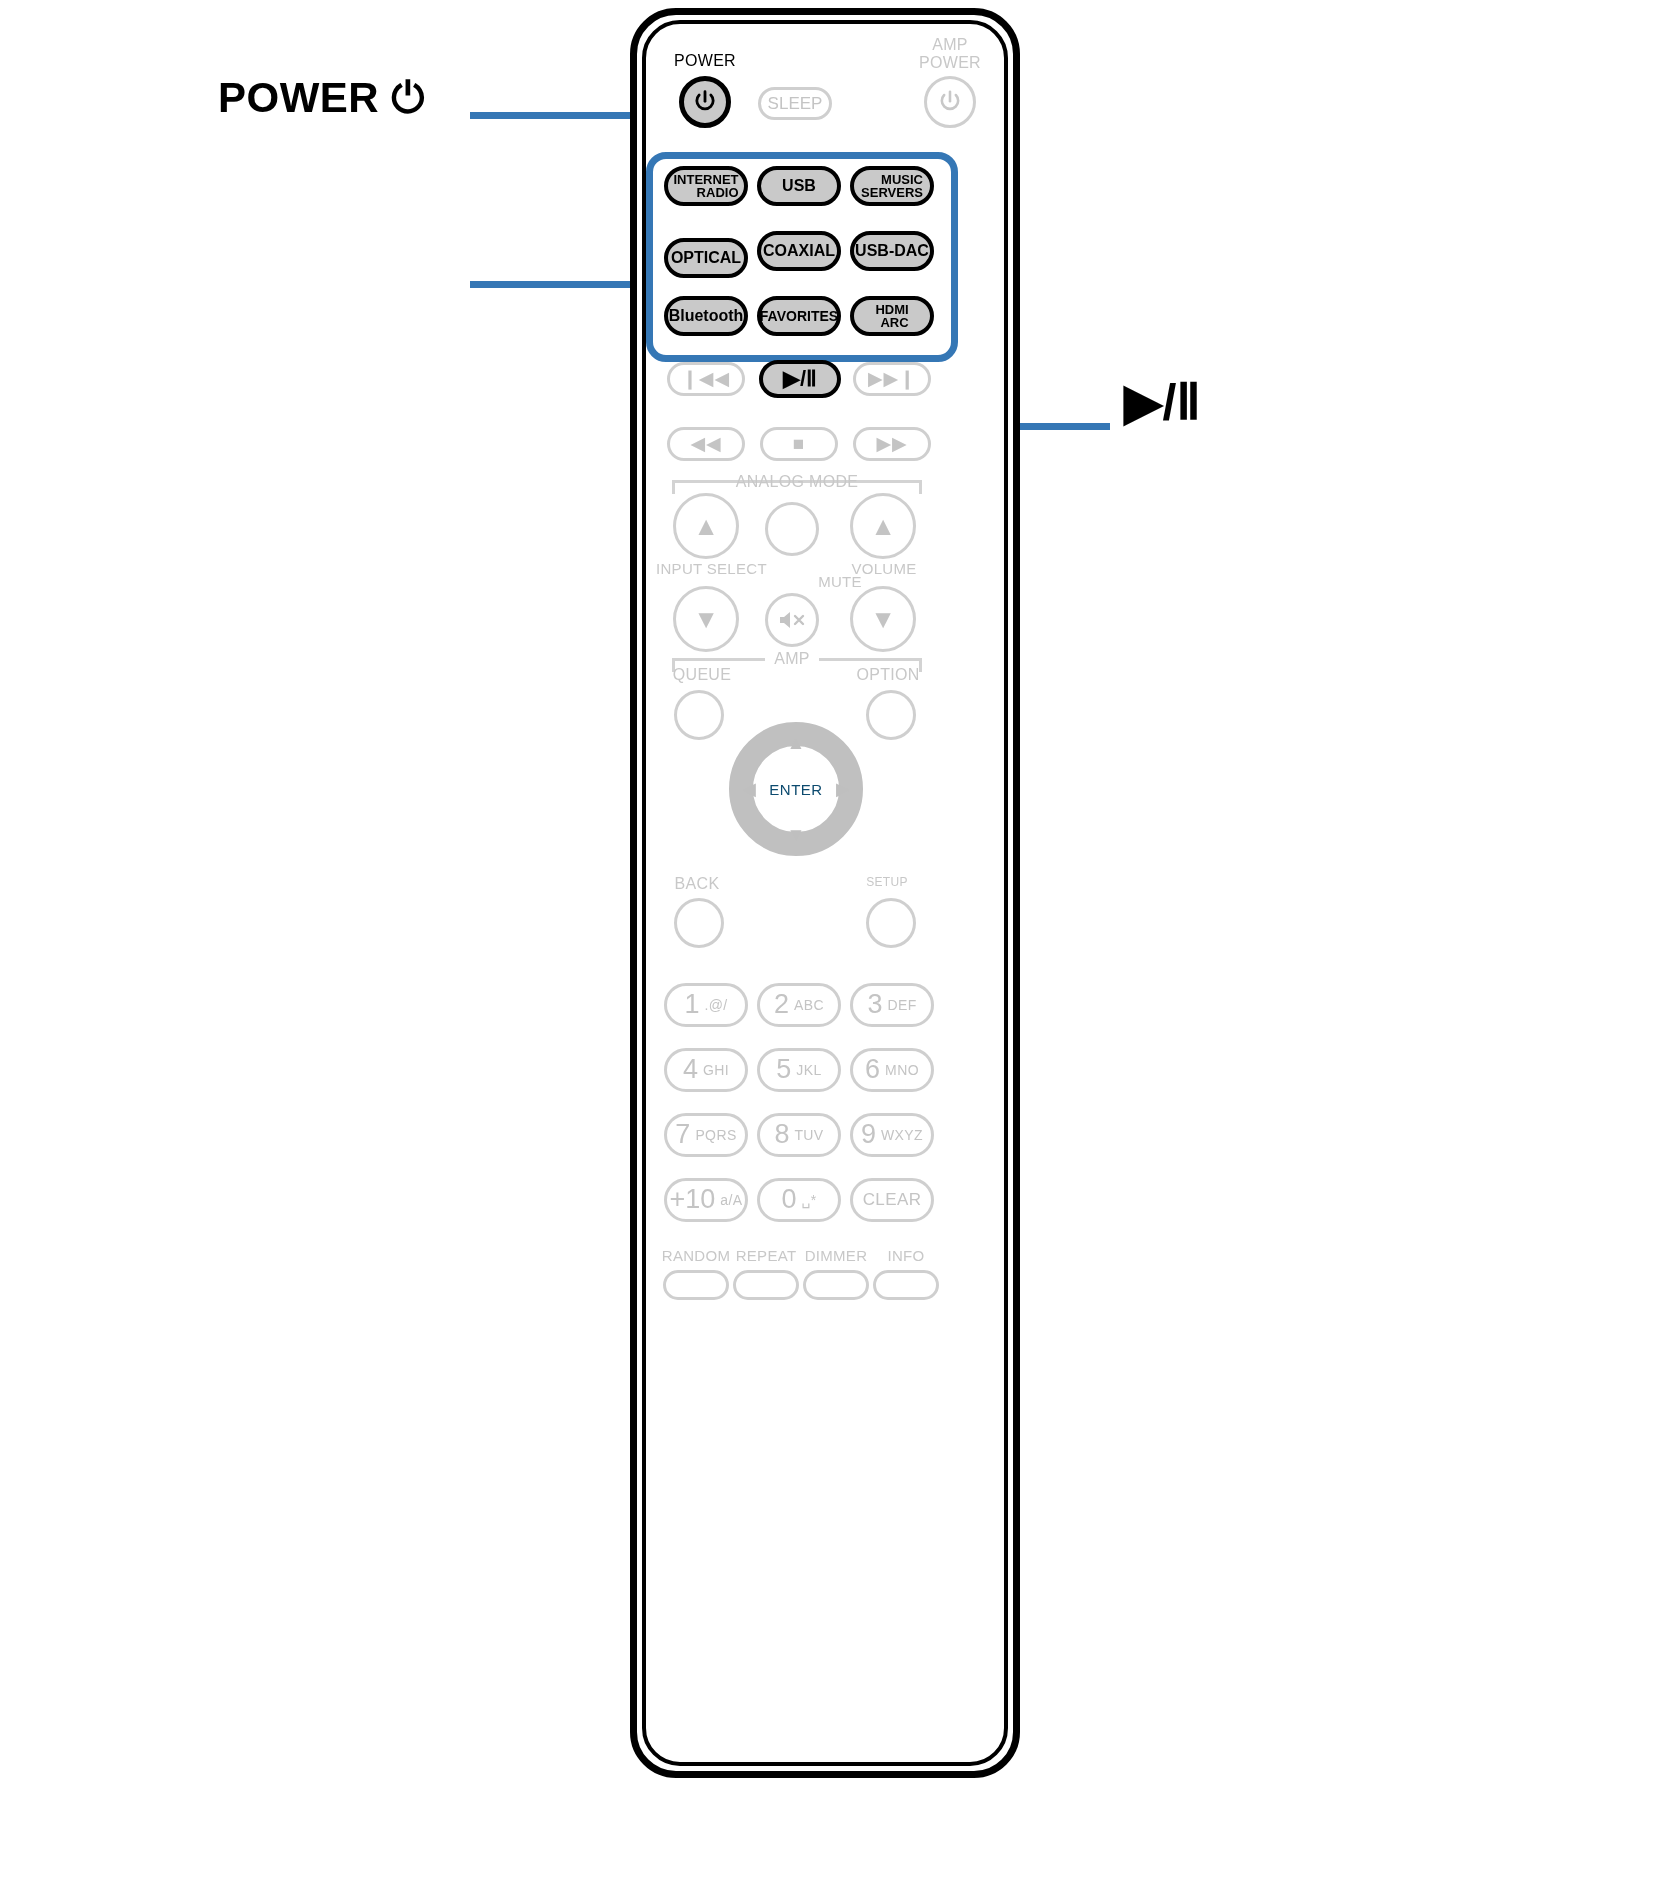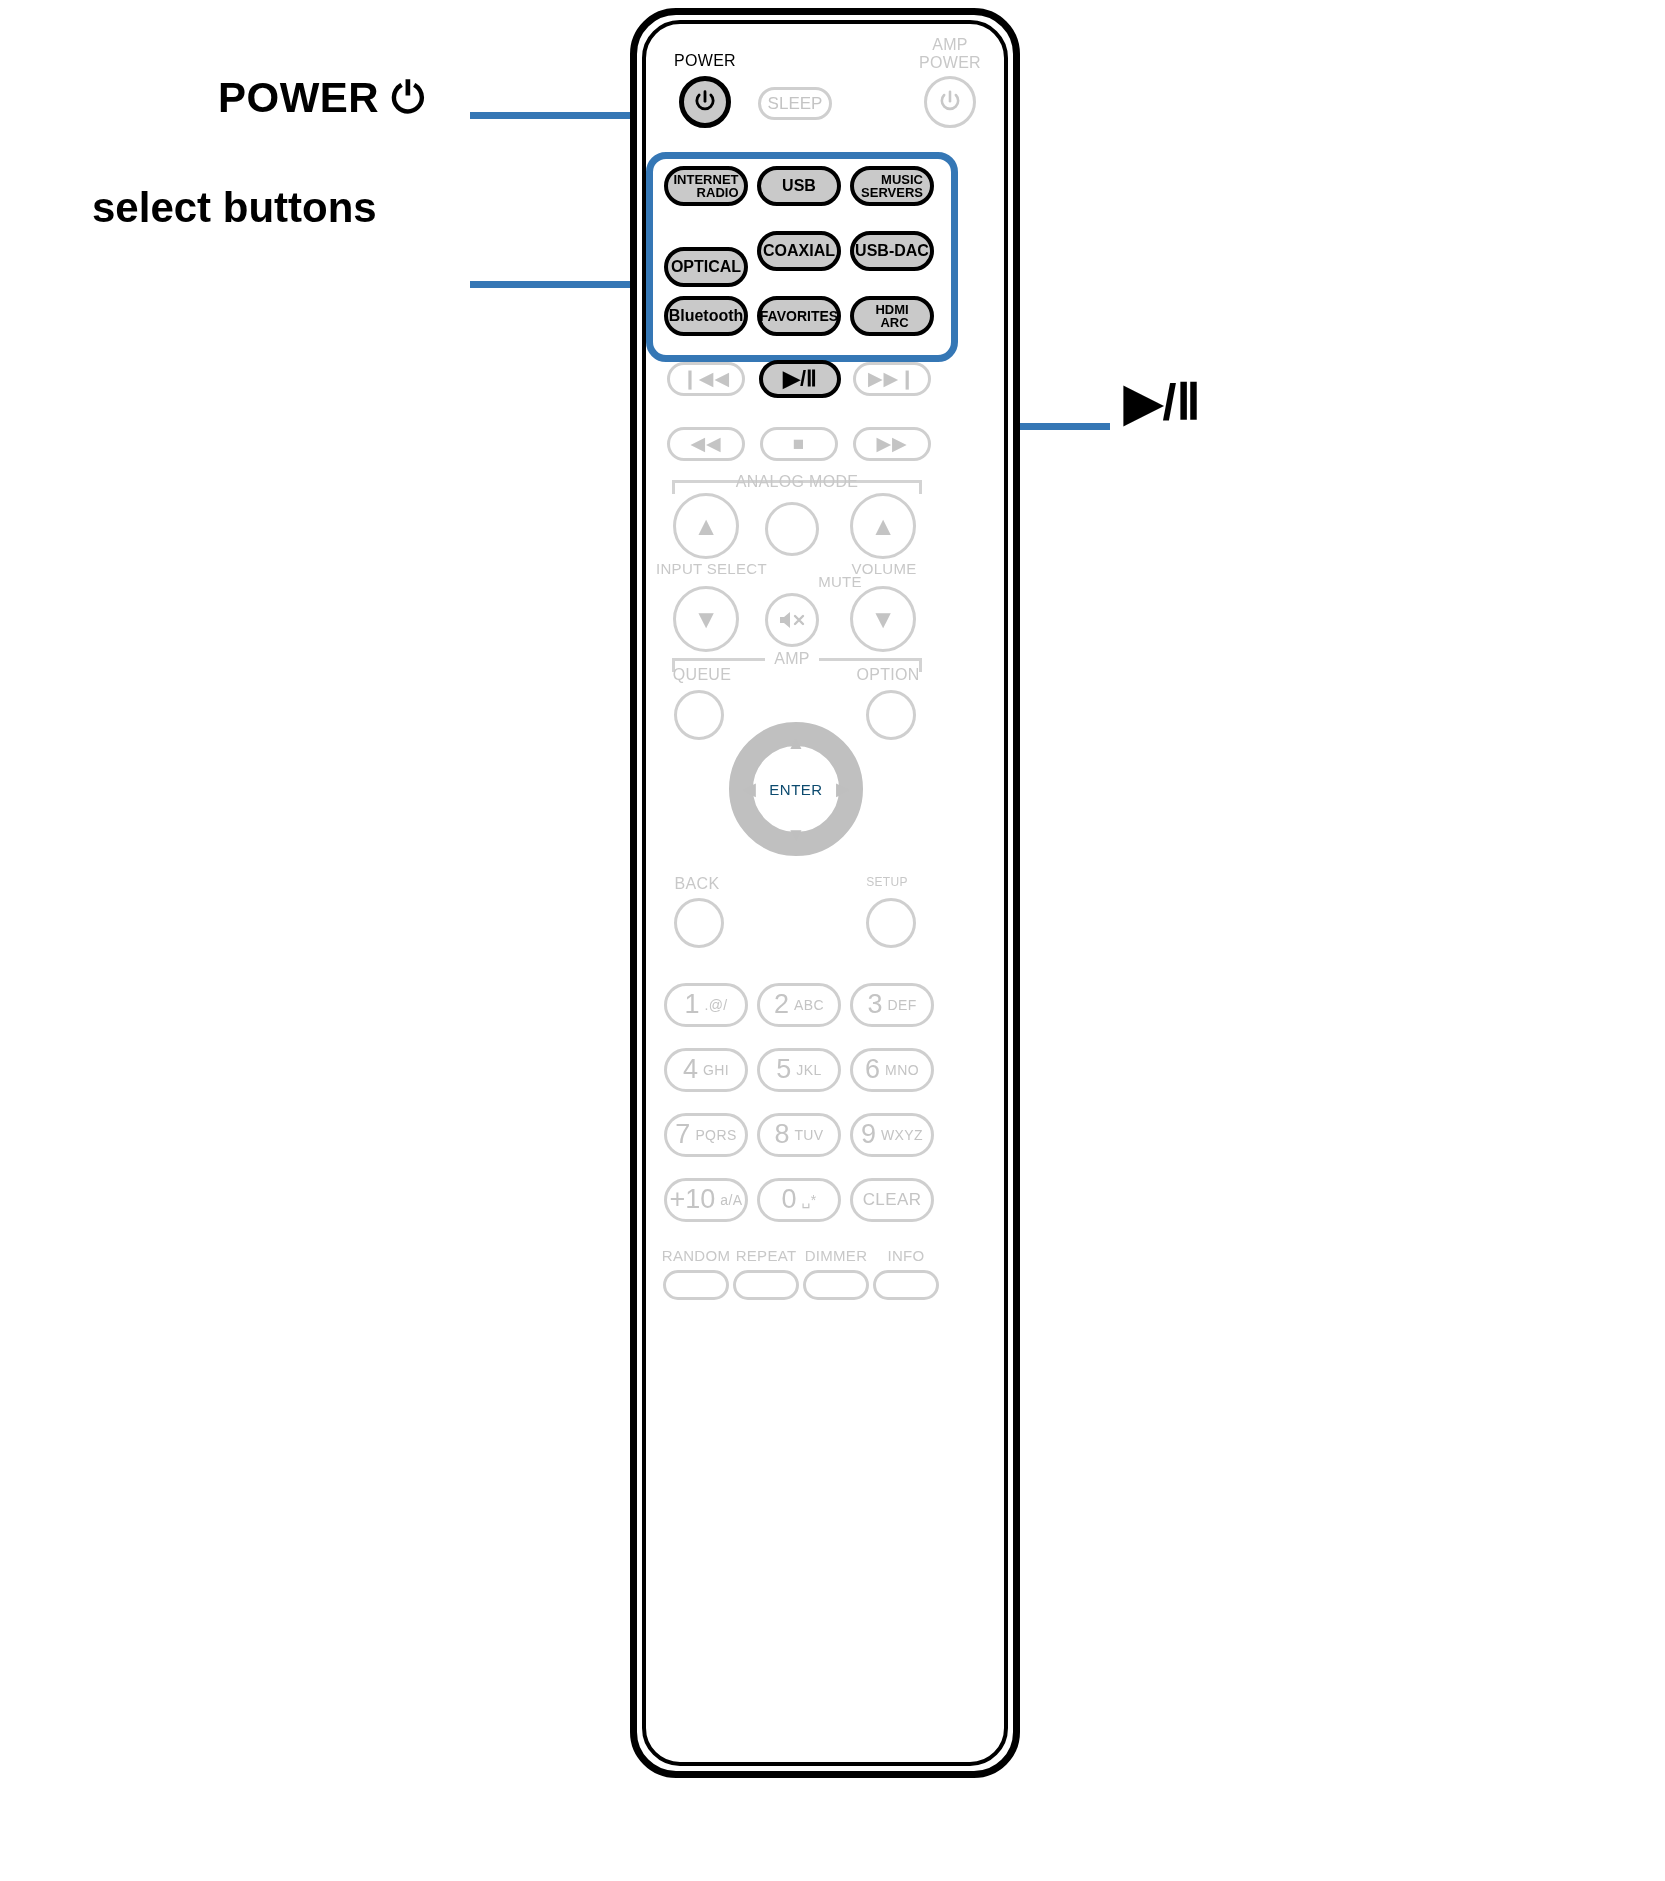--- a/index.html
+++ b/index.html
@@ -63,21 +63,20 @@
   #callout-source{left:92px;top:183px;font-size:42px;line-height:1.18;text-align:left;}
   #callout-play{left:1124px;top:373px;font-size:50px;}
   .conn{position:absolute;background:#3577b5;}
 </style>
 </head>
 <body>
 
 <div class="callout" id="callout-power">POWER ⏻</div>
 
 <div class="callout" id="callout-source">
-  <div>select buttons</div>
 </div>
 
 <div class="callout" id="callout-play">▶/Ⅱ</div>
 
 <div class="conn" style="left:470px;top:112px;width:190px;height:7px;"></div>
 <div class="conn" style="left:470px;top:281px;width:165px;height:7px;"></div>
 <div class="conn" style="left:820px;top:392px;width:7px;height:38px;"></div>
 <div class="conn" style="left:820px;top:423px;width:290px;height:7px;"></div>
 
 <div id="remote-body">
@@ -118,21 +117,21 @@
     <div class="pill solid src one" style="left:105px;top:136px;">
       <span>USB</span>
     </div>
     <div class="pill solid src" style="left:198px;top:136px;">
       <span>
         <span>MUSIC</span><br>
         <span>SERVERS</span>
       </span>
     </div>
 
-    <div class="pill solid src one" style="left:12px;top:217px;">
+    <div class="pill solid src one" style="left:12px;top:208px;">
         <span>OPTICAL</span>
       </div>
     <div class="pill solid src one" style="left:105px;top:201px;">
         <span>COAXIAL</span>
       </div>
     <div class="pill solid src one" style="left:198px;top:201px;">
         <span>USB-DAC</span>
       </div>
 
     <div class="pill solid src one" style="left:12px;top:266px;">

